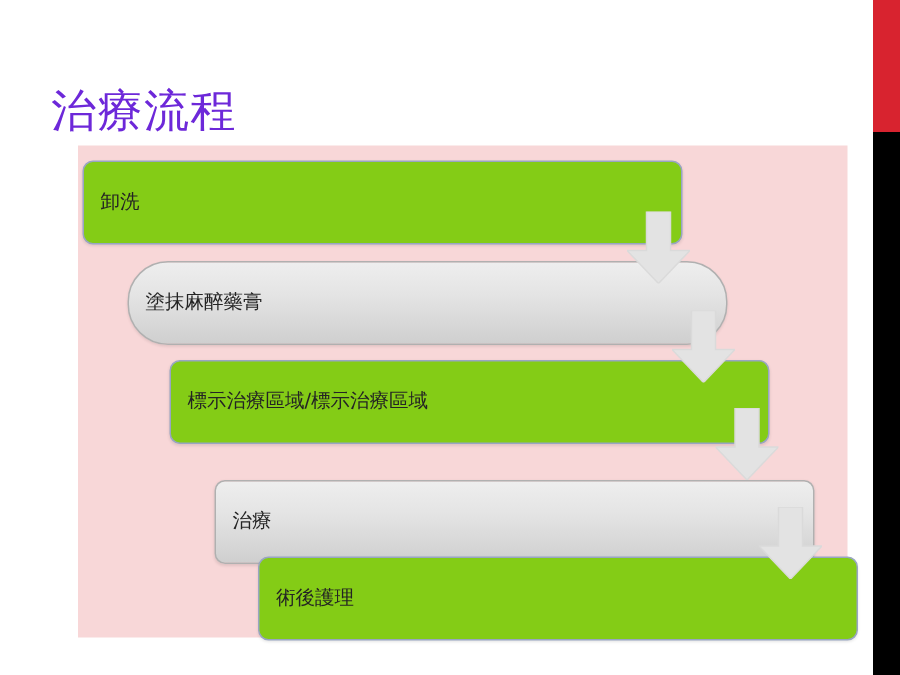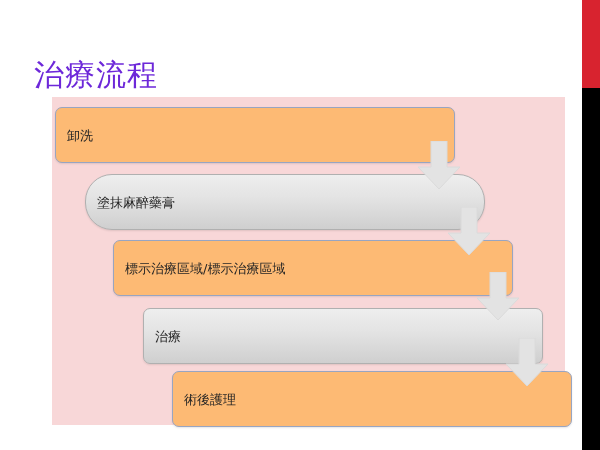--- a/index.html
+++ b/index.html
@@ -80,42 +80,42 @@
   .flow-box {
     position: absolute;
     width: 400px;
     height: 56px;
     border-radius: 7px;
     box-sizing: border-box;
     border: 1px solid #a9b3c8;
     box-shadow: 0 1px 2px rgba(0,0,0,0.10);
   }
   .flow-box.blue {
-    background: #fdba74;
+    background: #84cc16;
     border-color: #98a5c2;
   }
   .flow-box.gray {
     background: linear-gradient(to bottom, #eeeeee 0%, #e4e4e4 40%, #cfcfcf 100%);
     border-color: #b0b0b0;
   }
   .flow-label {
     position: absolute;
     left: 11px;
     top: 50%;
     transform: translateY(-50%);
     font-size: 13px;
     line-height: 17px;
     color: #242424;
     white-space: nowrap;
   }
 
   #box-1 { left: 55px;  top: 107px; }
   #box-2 { left: 85px;  top: 174px; border-radius: 27px; }
   #box-3 { left: 113px; top: 240px; }
-  #box-4 { left: 143px; top: 308px; }
+  #box-4 { left: 143px; top: 320px; }
   #box-5 { left: 172px; top: 371px; padding-left: 42px; }
 
   
   .flow-arrow {
     position: absolute;
     width: 42px;
     height: 48px;
   }
   .flow-arrow svg { display: block; width: 42px; height: 48px; }
 

